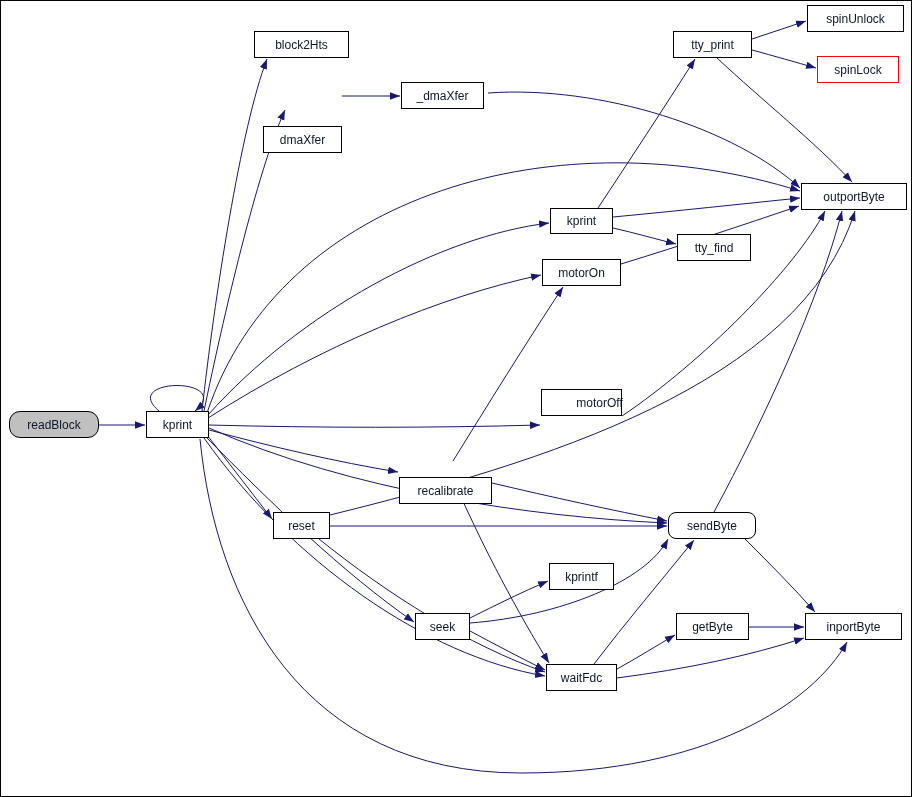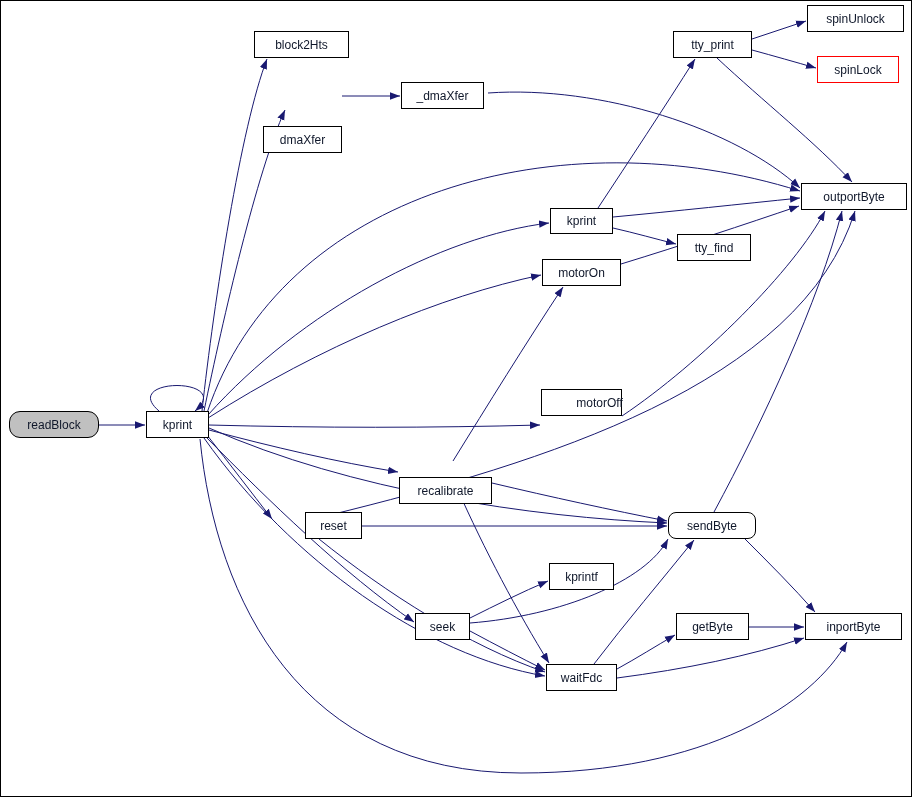--- a/index.html
+++ b/index.html
@@ -114,21 +114,21 @@
       </div>
       <div class="node" style="left: 541px; top: 258px; width: 79px; height: 27px;">
         <span>motorOn</span>
       </div>
       <div class="node" style="left: 540px; top: 388px; width: 81px; height: 27px; padding-left: 36px;">
         <span>motorOff</span>
       </div>
       <div class="node" style="left: 398px; top: 460px; width: 93px; height: 27px; margin-top: 16px;">
         <span>recalibrate</span>
       </div>
-      <div class="node" style="left: 272px; top: 511px; width: 57px; height: 27px; margin-left: 32px;">
+      <div class="node" style="left: 272px; top: 511px; width: 57px; height: 27px;">
         <span>reset</span>
       </div>
       <div class="node" style="left: 667px; top: 511px; width: 88px; height: 27px; border-radius: 8px;">
         <span>sendByte</span>
       </div>
       <div class="node" style="left: 548px; top: 562px; width: 65px; height: 27px;">
         <span>kprintf</span>
       </div>
       <div class="node" style="left: 414px; top: 612px; width: 55px; height: 27px;">
         <span>seek</span>

